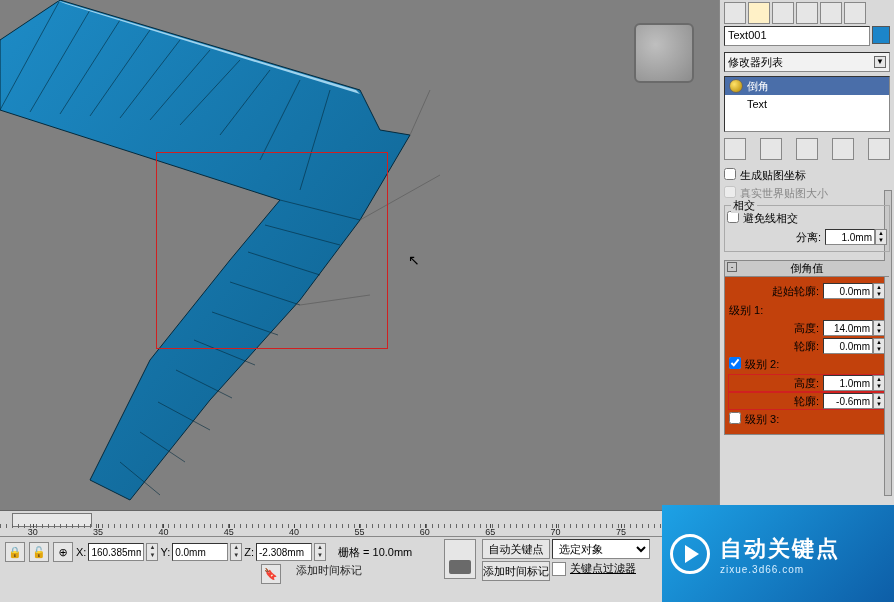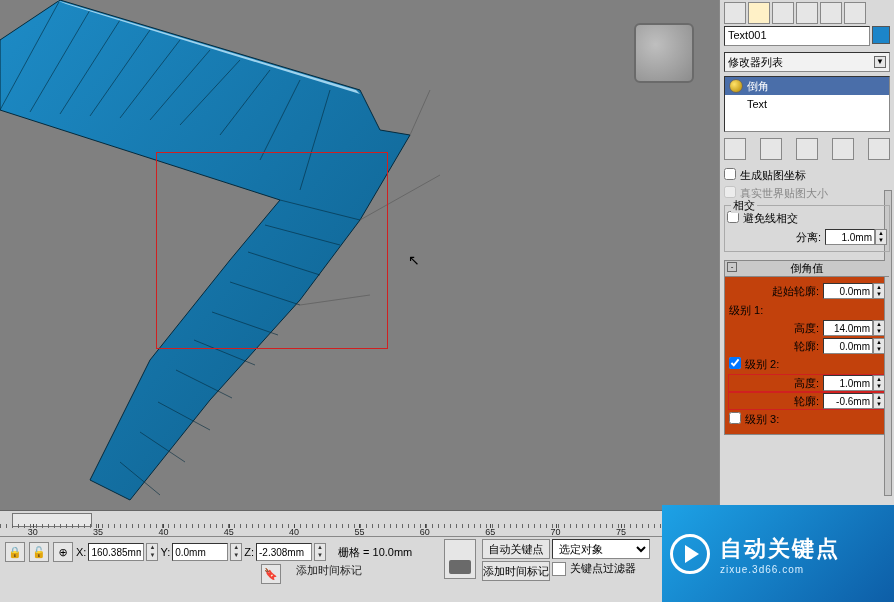--- a/index.html
+++ b/index.html
@@ -29,21 +29,21 @@
   .row1 .coord-label { font-size: 11px; }
   .row1 input { width: 56px; height: 18px; font-size: 10px; padding: 0 2px; border: 1px inset #888; background: #fff; }
   .row1 .spin { width: 12px; height: 18px; background: #e6e6e6; border: 1px solid #888; display: inline-flex; flex-direction: column; }
   .row1 .spin div { flex: 1; font-size: 6px; text-align: center; line-height: 7px; color: #333; }
   .row1 .grid-label { margin-left: 10px; font-size: 11px; }
   .row2 { position: absolute; left: 260px; top: 26px; display: flex; gap: 14px; font-size: 11px; color: #222; }
 
   .auto-key { position: absolute; left: 482px; top: 2px; width: 68px; height: 20px; border: 1px solid #888; background: #e6e6e6; font-size: 11px; text-align: center; line-height: 18px; }
   .set-key { position: absolute; left: 482px; top: 24px; width: 68px; height: 20px; border: 1px solid #888; background: #e6e6e6; font-size: 11px; text-align: center; line-height: 18px; }
   .key-select { position: absolute; left: 552px; top: 2px; width: 98px; height: 20px; border: 1px inset #888; background: #fff; font-size: 11px; padding: 2px; }
-  .key-filter { position: absolute; left: 552px; top: 24px; font-size: 11px; display: flex; align-items: center; gap: 4px; }
+  .key-filter { position: absolute; left: 552px; top: 24px; font-size: 11px; display: flex; align-items: center; gap: 4px; text-decoration: underline; }
   .key-filter .filter-icon { width: 14px; height: 14px; border: 1px solid #888; background: #fff; }
   .key-slot { position: absolute; left: 444px; top: 2px; width: 32px; height: 40px; border: 1px solid #888; background: #e6e6e6; }
   .key-slot .k { position: absolute; left: 4px; top: 20px; width: 22px; height: 14px; background: #6a6a6a; border-radius: 2px; }
 
   .transport { position: absolute; right: 6px; top: 2px; display: grid; grid-template-columns: repeat(5, 22px); grid-template-rows: 22px 22px; gap: 2px; }
 
   .watermark { position: absolute; left: 662px; top: 505px; width: 234px; height: 98px; background: linear-gradient(135deg,#1da2e6,#0d5da6); display: flex; align-items: center; gap: 10px; padding: 8px; color: #fff; z-index: 50; }
   .watermark .play { width: 40px; height: 40px; border: 3px solid #fff; border-radius: 50%; display:flex; align-items:center; justify-content:center; }
   .watermark .play::before { content: ""; border-left: 14px solid #fff; border-top: 9px solid transparent; border-bottom: 9px solid transparent; margin-left: 4px; }
   .watermark .text { display: flex; flex-direction: column; }

